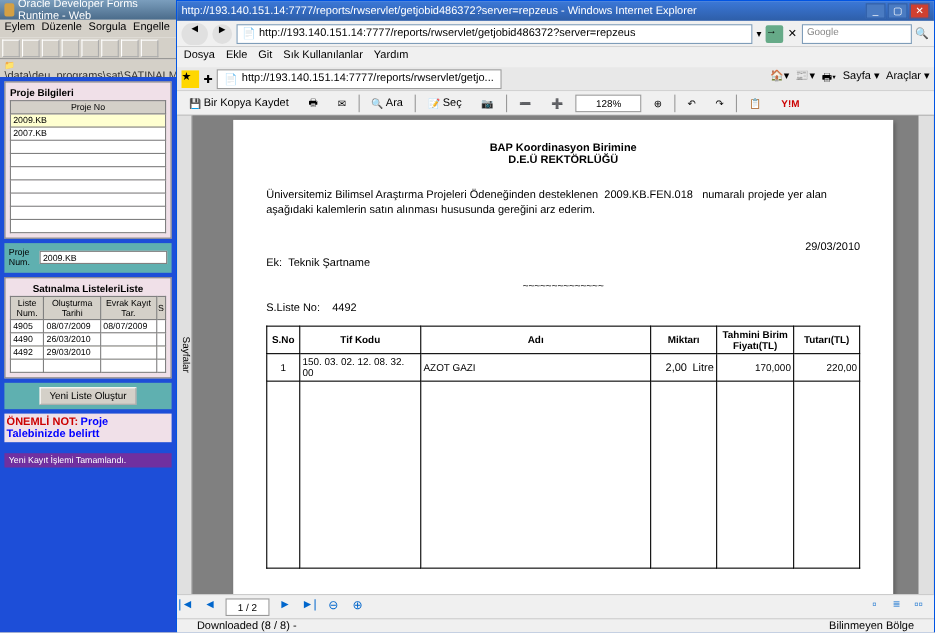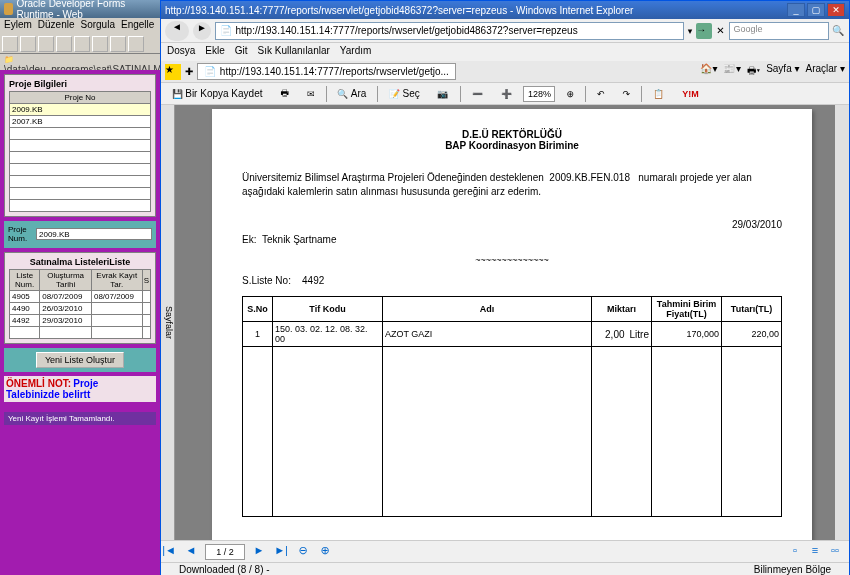--- a/index.html
+++ b/index.html
@@ -5,21 +5,21 @@
 *{margin:0;padding:0;box-sizing:border-box;font-family:Tahoma,Verdana,sans-serif;font-size:10px}
 body{background:#808080;width:850px;height:575px;overflow:hidden;position:relative}
 .oracle-win{position:absolute;top:0;left:0;width:160px;height:575px;background:#fff}
 .oracle-title{background:linear-gradient(#7b9ebd,#4a6b8a);color:#fff;height:18px;padding:2px 4px;font-size:9px;display:flex;align-items:center}
 .oracle-title-icon{width:12px;height:12px;background:#d4a044;margin-right:3px;border-radius:2px}
 .oracle-menu{background:#d4d0c8;height:16px;padding:1px 4px;font-size:9px;display:flex;gap:6px}
 .oracle-menu span{cursor:pointer}
 .oracle-toolbar{background:#d4d0c8;height:20px;padding:2px;display:flex;gap:2px;border-bottom:1px solid #808080}
 .tb-btn{width:16px;height:16px;background:#d4d0c8;border:1px outset #fff;cursor:pointer}
 .oracle-path{background:#d4d0c8;height:16px;padding:1px 4px;font-size:8px;color:#333;overflow:hidden}
-.form-area{background:#a21caf;height:calc(575px - 70px);padding:4px}
+.form-area{background:#1d4ed8;height:calc(575px - 70px);padding:4px}
 .panel{background:#f0e0e8;border:1px solid #808080;padding:4px;margin-bottom:4px}
 .panel-title{font-weight:bold;font-size:9px;margin-bottom:2px}
 .field-row{display:flex;align-items:center;margin-bottom:1px}
 .field-label{width:40px;font-size:8px}
 .field-input{flex:1;height:12px;border:1px solid #808080;background:#fff;font-size:8px;padding:0 2px}
 .grid{width:100%;border-collapse:collapse}
 .grid td{border:1px solid #808080;height:12px;font-size:8px;background:#fff;padding:0 2px}
 .grid th{border:1px solid #808080;font-size:8px;background:#d4d0c8;padding:1px;font-weight:normal}
 .teal-panel{background:#5fb0b0;padding:4px;margin-bottom:4px}
 .btn{background:#d4d0c8;border:1px outset #fff;padding:2px 8px;font-size:9px;cursor:pointer}
@@ -38,21 +38,21 @@
 .go-btn{width:16px;height:16px;background:#6a8;border-radius:2px;cursor:pointer}
 .search-box{width:100px;height:18px;border:1px solid #7f9db9;background:#fff;padding:1px 4px;font-size:9px;color:#888}
 .ie-tabs{background:#e8e8e8;height:22px;padding:2px 4px;display:flex;align-items:center;gap:4px;border-bottom:1px solid #ccc}
 .ie-fav{width:16px;height:16px;background:#ffd700;cursor:pointer}
 .ie-tab{background:#fff;border:1px solid #999;padding:2px 6px;font-size:9px;display:flex;align-items:center;gap:3px;max-width:260px;overflow:hidden}
 .ie-tools{margin-left:auto;display:flex;gap:6px;font-size:9px}
 
 .rpt-toolbar{background:#f0f0f0;height:22px;padding:2px 4px;display:flex;align-items:center;gap:4px;border-bottom:1px solid #ccc}
 .rpt-btn{height:18px;padding:0 6px;background:#f0f0f0;border:1px solid transparent;font-size:9px;cursor:pointer;display:flex;align-items:center;gap:2px}
 .sep{width:1px;height:16px;background:#999}
-.zoom-box{width:32px;height:16px;border:1px solid #999;background:#fff;font-size:9px;text-align:center}
+.zoom-box{width:60px;height:16px;border:1px solid #999;background:#fff;font-size:9px;text-align:center}
 
 .rpt-area{height:calc(575px - 18px - 18px - 24px - 22px - 22px - 22px - 14px);background:#808080;display:flex;position:relative}
 .side-tab{width:14px;background:#e0e0e0;border-right:1px solid #999;writing-mode:vertical-rl;text-align:center;font-size:9px;padding:4px 0;cursor:pointer}
 .rpt-page{background:#fff;margin:4px auto;width:600px;height:100%;padding:20px 30px;box-shadow:2px 2px 4px rgba(0,0,0,.3);overflow:hidden;position:relative}
 .rpt-scroll{width:14px;background:#e0e0e0;position:absolute;right:0;top:0;bottom:0}
 
 .doc-header{text-align:center;font-weight:bold;font-size:11px;margin-bottom:20px}
 .doc-body{font-size:10px;margin-bottom:20px;line-height:1.4}
 .doc-date{text-align:right;font-size:10px;margin-bottom:4px}
 .doc-ek{font-size:10px;margin-bottom:10px}
@@ -267,22 +267,22 @@
     <div class="sep"></div>
     <div class="rpt-btn">📋</div>
     <div class="rpt-btn" style="color:#c00;font-weight:bold">Y!M</div>
   </div>
 
   <div class="rpt-area">
     <div class="side-tab">Sayfalar</div>
     <div class="scroll-area">
     <div class="rpt-page">
       <div class="doc-header">
+        <div>BAP Koordinasyon Birimine</div>
         <div>D.E.Ü REKTÖRLÜĞÜ</div>
-        <div>BAP Koordinasyon Birimine</div>
       </div>
       <div class="doc-body">Üniversitemiz Bilimsel Araştırma Projeleri Ödeneğinden desteklenen&nbsp;&nbsp;2009.KB.FEN.018&nbsp;&nbsp;&nbsp;numaralı projede yer alan aşağıdaki kalemlerin satın alınması hususunda gereğini arz ederim.</div>
       <div class="doc-date">29/03/2010</div>
       <div class="doc-ek">
         <span>Ek:</span>&nbsp;&nbsp;<span>Teknik Şartname</span>
       </div>
       <div class="doc-sig">~~~~~~~~~~~~~~</div>
       <div style="font-size:10px;margin-bottom:4px">
         <span>S.Liste No:</span>&nbsp;&nbsp;&nbsp;&nbsp;<span>4492</span>
       </div>

